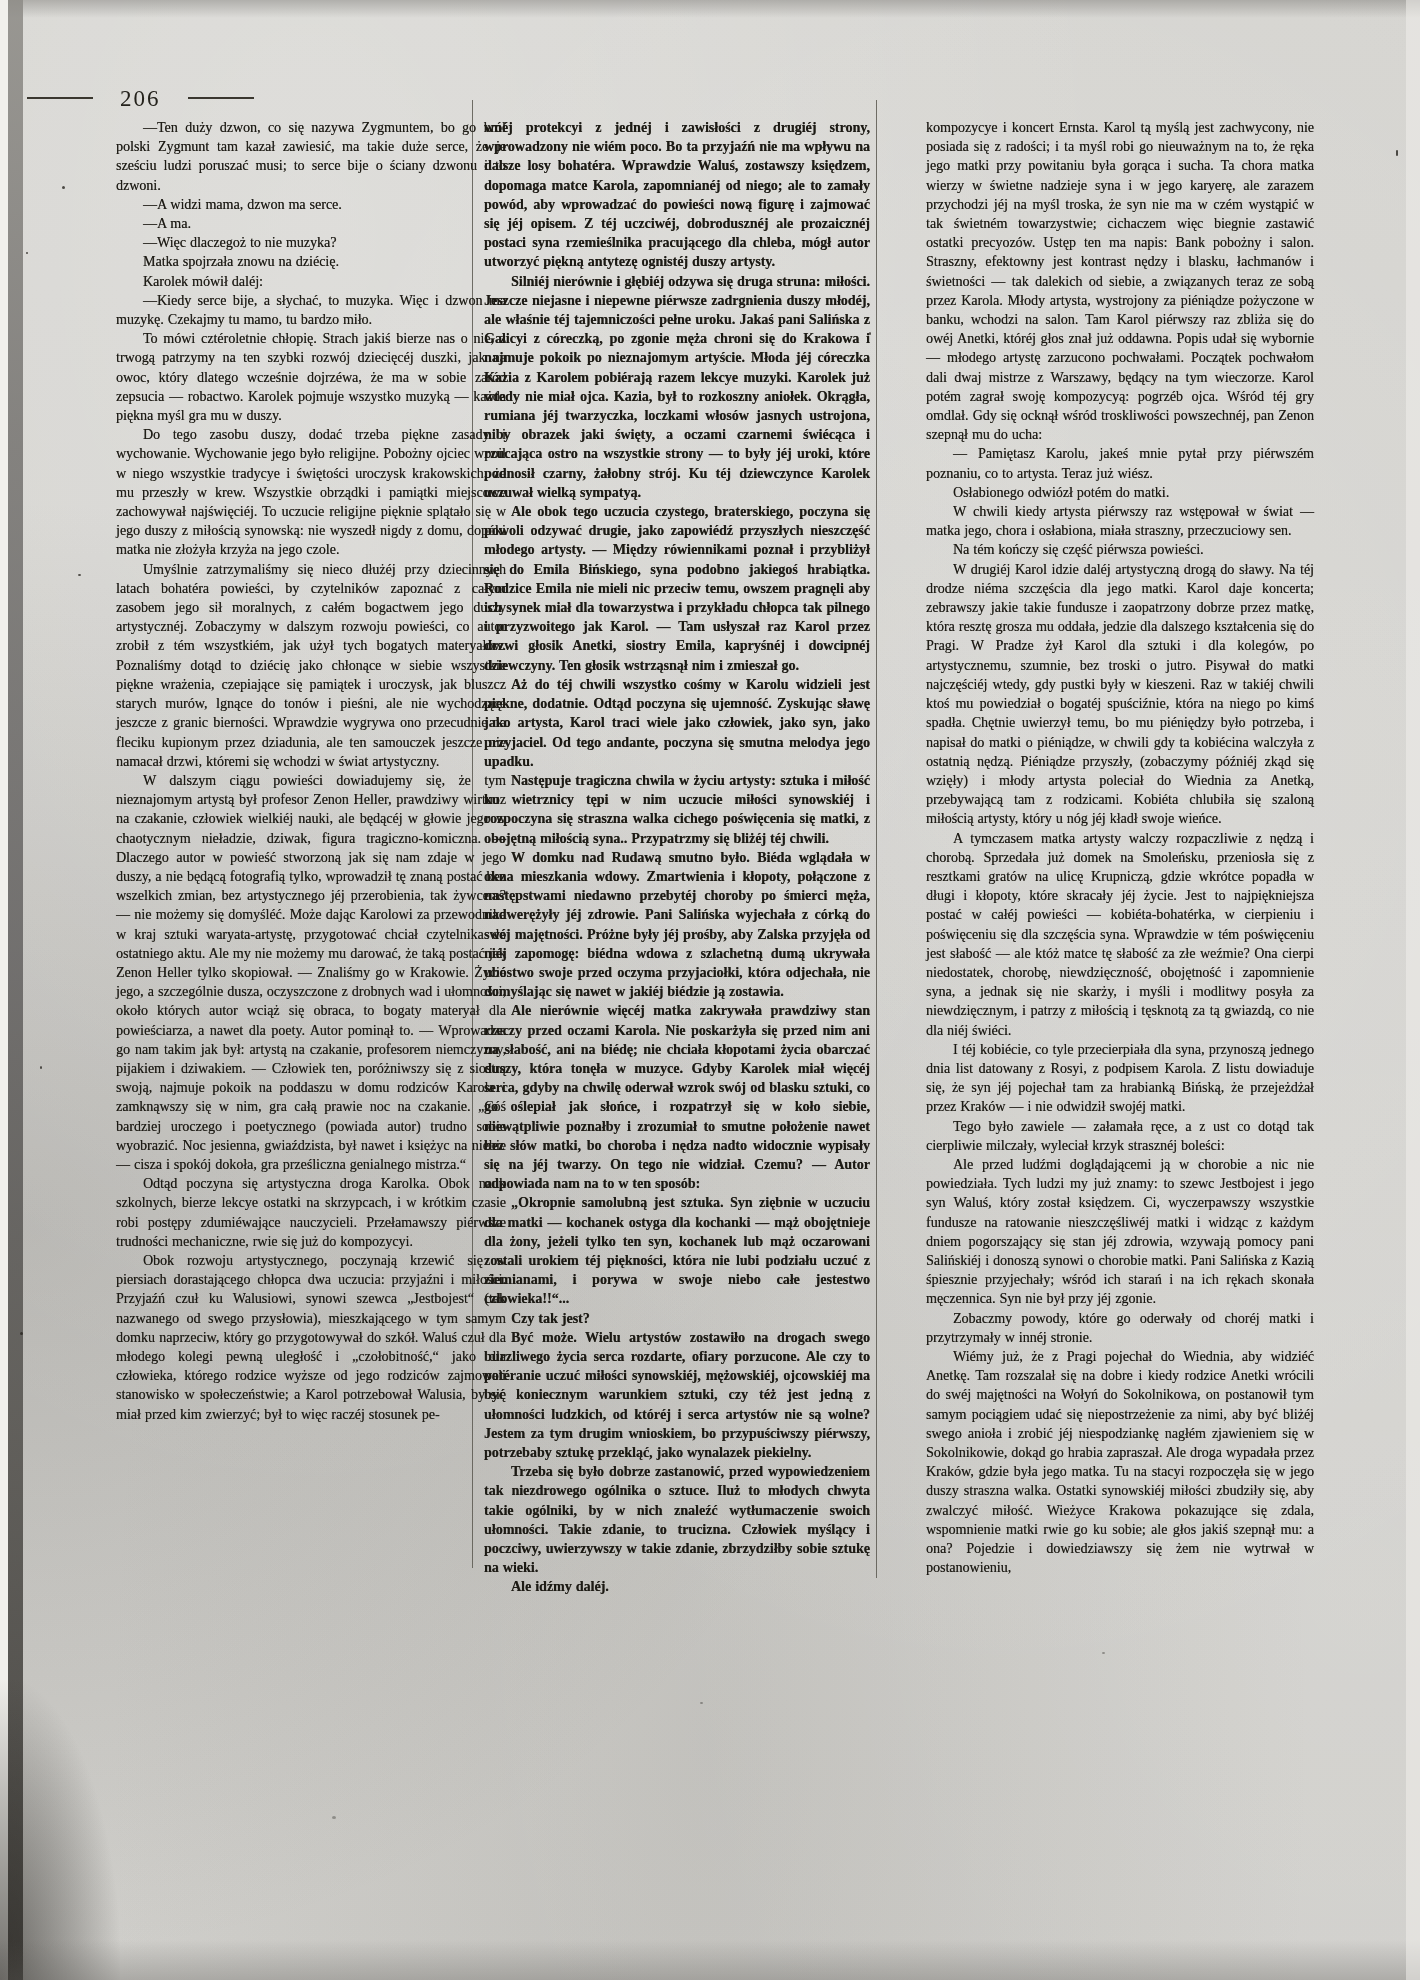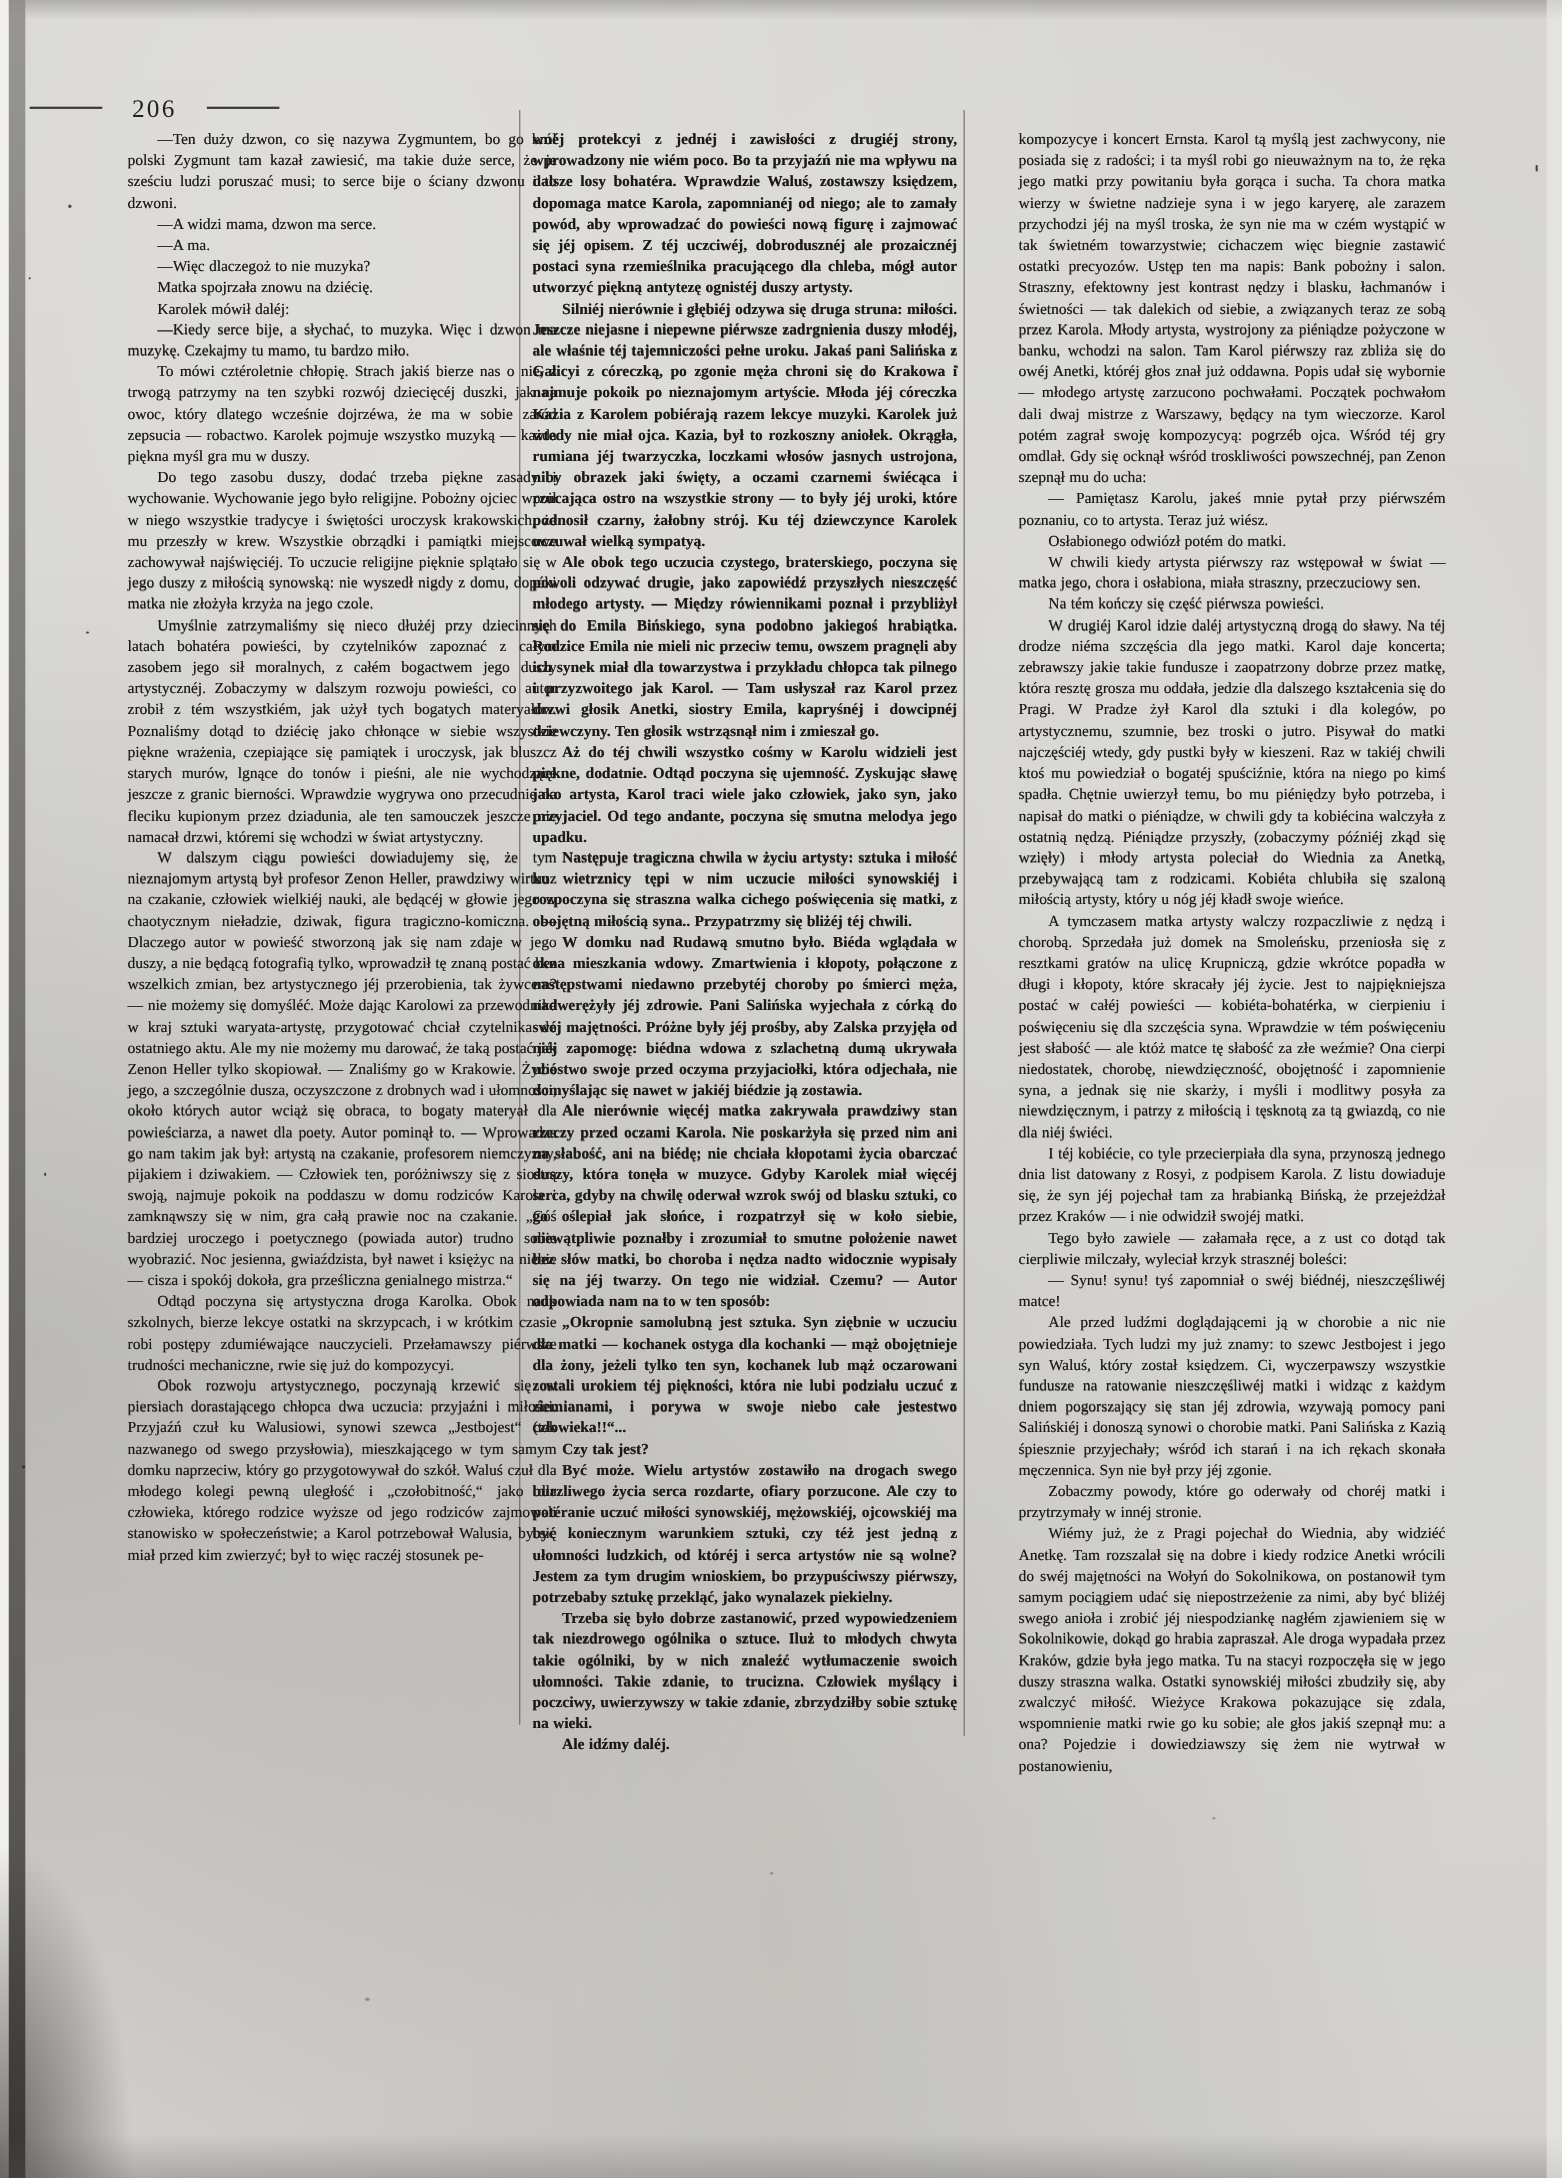--- a/index.html
+++ b/index.html
@@ -116,21 +116,20 @@
   <div class="col col-3" lang="pl">
       <p class="para cont">kompozycye i koncert Ernsta. Karol tą myślą jest zachwycony, nie posiada się z radości; i ta myśl robi go nieuważnym na to, że ręka jego matki przy powitaniu była gorąca i sucha. Ta chora matka wierzy w świetne nadzieje syna i w jego karyerę, ale zarazem przychodzi jéj na myśl troska, że syn nie ma w czém wystąpić w tak świetném towarzystwie; cichaczem więc biegnie zastawić ostatki precyozów. Ustęp ten ma napis: Bank pobożny i salon. Straszny, efektowny jest kontrast nędzy i blasku, łachmanów i świetności — tak dalekich od siebie, a związanych teraz ze sobą przez Karola. Młody artysta, wystrojony za piéniądze pożyczone w banku, wchodzi na salon. Tam Karol piérwszy raz zbliża się do owéj Anetki, któréj głos znał już oddawna. Popis udał się wybornie — młodego artystę zarzucono pochwałami. Początek pochwałom dali dwaj mistrze z Warszawy, będący na tym wieczorze. Karol potém zagrał swoję kompozycyą: pogrzéb ojca. Wśród téj gry omdlał. Gdy się ocknął wśród troskliwości powszechnéj, pan Zenon szepnął mu do ucha:</p>
       <p class="para">— Pamiętasz Karolu, jakeś mnie pytał przy piérwszém poznaniu, co to artysta. Teraz już wiész.</p>
       <p class="para">Osłabionego odwiózł potém do matki.</p>
       <p class="para">W chwili kiedy artysta piérwszy raz wstępował w świat — matka jego, chora i osłabiona, miała straszny, przeczuciowy sen.</p>
       <p class="para">Na tém kończy się część piérwsza powieści.</p>
       <p class="para">W drugiéj Karol idzie daléj artystyczną drogą do sławy. Na téj drodze niéma szczęścia dla jego matki. Karol daje koncerta; zebrawszy jakie takie fundusze i zaopatrzony dobrze przez matkę, która resztę grosza mu oddała, jedzie dla dalszego kształcenia się do Pragi. W Pradze żył Karol dla sztuki i dla kolegów, po artystycznemu, szumnie, bez troski o jutro. Pisywał do matki najczęściéj wtedy, gdy pustki były w kieszeni. Raz w takiéj chwili ktoś mu powiedział o bogatéj spuściźnie, która na niego po kimś spadła. Chętnie uwierzył temu, bo mu piéniędzy było potrzeba, i napisał do matki o piéniądze, w chwili gdy ta kobiécina walczyła z ostatnią nędzą. Piéniądze przyszły, (zobaczymy późniéj zkąd się wzięły) i młody artysta poleciał do Wiednia za Anetką, przebywającą tam z rodzicami. Kobiéta chlubiła się szaloną miłością artysty, który u nóg jéj kładł swoje wieńce.</p>
       <p class="para">A tymczasem matka artysty walczy rozpaczliwie z nędzą i chorobą. Sprzedała już domek na Smoleńsku, przeniosła się z resztkami gratów na ulicę Krupniczą, gdzie wkrótce popadła w długi i kłopoty, które skracały jéj życie. Jest to najpiękniejsza postać w całéj powieści — kobiéta-bohatérka, w cierpieniu i poświęceniu się dla szczęścia syna. Wprawdzie w tém poświęceniu jest słabość — ale któż matce tę słabość za złe weźmie? Ona cierpi niedostatek, chorobę, niewdzięczność, obojętność i zapomnienie syna, a jednak się nie skarży, i myśli i modlitwy posyła za niewdzięcznym, i patrzy z miłością i tęsknotą za tą gwiazdą, co nie dla niéj świéci.</p>
       <p class="para">I téj kobiécie, co tyle przecierpiała dla syna, przynoszą jednego dnia list datowany z Rosyi, z podpisem Karola. Z listu dowiaduje się, że syn jéj pojechał tam za hrabianką Bińską, że przejeżdżał przez Kraków — i nie odwidził swojéj matki.</p>
       <p class="para">Tego było zawiele — załamała ręce, a z ust co dotąd tak cierpliwie milczały, wyleciał krzyk strasznéj boleści:</p>
-      <p class="para">— Synu! synu! tyś zapomniał o swéj biédnéj, nieszczęśliwéj matce!</p>
       <p class="para">Ale przed ludźmi doglądającemi ją w chorobie a nic nie powiedziała. Tych ludzi my już znamy: to szewc Jestbojest i jego syn Waluś, który został księdzem. Ci, wyczerpawszy wszystkie fundusze na ratowanie nieszczęśliwéj matki i widząc z każdym dniem pogorszający się stan jéj zdrowia, wzywają pomocy pani Salińskiéj i donoszą synowi o chorobie matki. Pani Salińska z Kazią śpiesznie przyjechały; wśród ich starań i na ich rękach skonała męczennica. Syn nie był przy jéj zgonie.</p>
       <p class="para">Zobaczmy powody, które go oderwały od choréj matki i przytrzymały w innéj stronie.</p>
       <p class="para">Wiémy już, że z Pragi pojechał do Wiednia, aby widziéć Anetkę. Tam rozszalał się na dobre i kiedy rodzice Anetki wrócili do swéj majętności na Wołyń do Sokolnikowa, on postanowił tym samym pociągiem udać się niepostrzeżenie za nimi, aby być bliżéj swego anioła i zrobić jéj niespodziankę nagłém zjawieniem się w Sokolnikowie, dokąd go hrabia zapraszał. Ale droga wypadała przez Kraków, gdzie była jego matka. Tu na stacyi rozpoczęła się w jego duszy straszna walka. Ostatki synowskiéj miłości zbudziły się, aby zwalczyć miłość. Wieżyce Krakowa pokazujące się zdala, wspomnienie matki rwie go ku sobie; ale głos jakiś szepnął mu: a ona? Pojedzie i dowiedziawszy się żem nie wytrwał w postanowieniu,</p>
     </div>
 
   <div class="speck s1"></div>
   <div class="speck s2"></div>
   <div class="speck s3"></div>
   <div class="speck s4"></div>
   <div class="speck s5"></div>

